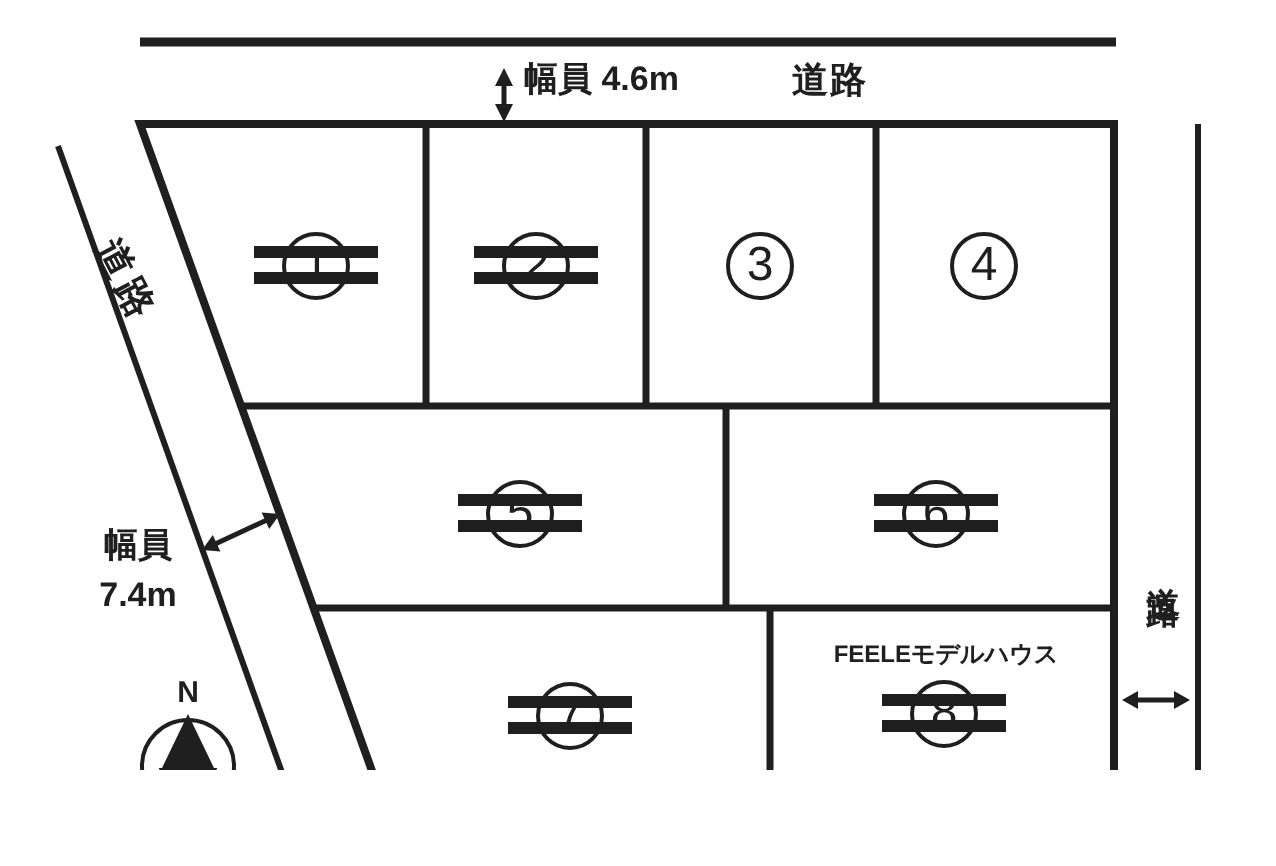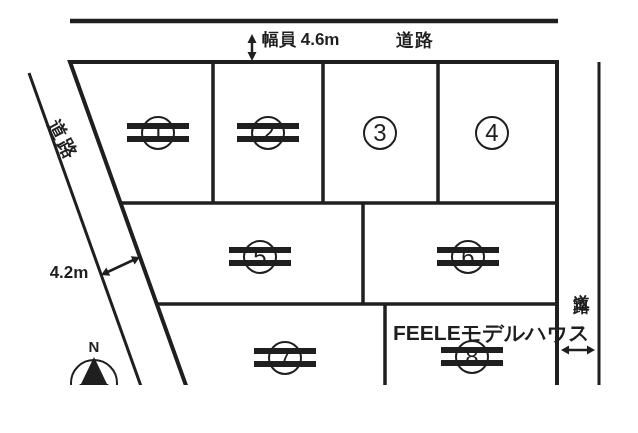--- a/index.html
+++ b/index.html
@@ -11,21 +11,21 @@
   .lbl{position:absolute;font-weight:bold;white-space:nowrap;color:#1f1f1f;}
   .lbl-top-width{left:262px;top:28px;font-size:17px;}
   .lbl-top-road{left:396px;top:28px;font-size:18px;letter-spacing:1px;}
   .lbl-left-road{left:64px;top:115px;font-size:19px;letter-spacing:3px;
                  transform:rotate(62deg);transform-origin:0 0;}
   .lbl-left-width{left:36px;top:261px;width:66px;font-size:17px;text-align:center;
                   line-height:1.45;white-space:normal;}
   .lbl-left-width span{display:block;}
   .lbl-right-road{left:570px;top:280px;font-size:17px;writing-mode:vertical-rl;
                   letter-spacing:3px;}
-  .lbl-feele{left:393px;top:319px;width:160px;font-size:21px;text-align:center;}
+  .lbl-feele{left:393px;top:319px;width:160px;font-size:12px;text-align:center;}
   .lbl-north{left:83px;top:338px;width:22px;font-size:15px;text-align:center;}
   .lot{position:absolute;width:70px;height:70px;margin:-35px 0 0 -35px;}
   .lot .ring{position:absolute;left:18px;top:18px;width:34px;height:34px;
              border:2px solid #1f1f1f;border-radius:50%;box-sizing:border-box;}
   .lot .num{position:absolute;left:0;top:0;width:70px;height:70px;display:flex;
             align-items:center;justify-content:center;font-size:24px;color:#1f1f1f;}
   .lot .bar{position:absolute;left:4px;width:62px;height:6px;background:#1f1f1f;}
   .lot .bar.b1{top:25px;}
   .lot .bar.b2{top:38px;}
 </style>
@@ -72,21 +72,22 @@
       <circle cx="94" cy="383" r="23" fill="none" stroke="#1f1f1f" stroke-width="2"></circle>
       <polygon points="94,357 81,384 107,384" fill="#1f1f1f"></polygon>
       <polygon points="94,409 81,385 107,385" fill="#ffffff" stroke="#1f1f1f" stroke-width="2"></polygon>
     </g>
   </svg>
 
   <div class="lbl lbl-top-width">幅員 4.6m</div>
   <div class="lbl lbl-top-road">道路</div>
   <div class="lbl lbl-left-road">道路</div>
   <div class="lbl lbl-left-width">
-    <span>4.2m</span>
+    <span>幅員</span>
+    <span>7.4m</span>
   </div>
   <div class="lbl lbl-right-road">道路</div>
   <div class="lbl lbl-feele">FEELEモデルハウス</div>
   <div class="lbl lbl-north">N</div>
 
   <div class="lot" style="left:158px;top:133px">
     <div class="bar b1"></div>
     <div class="bar b2"></div>
     <div class="ring"></div>
     <div class="num">1</div>

